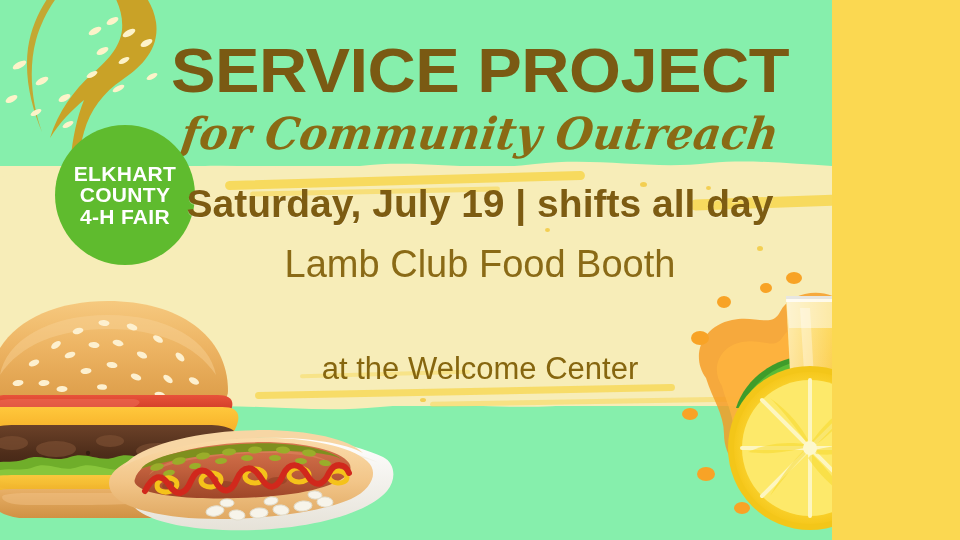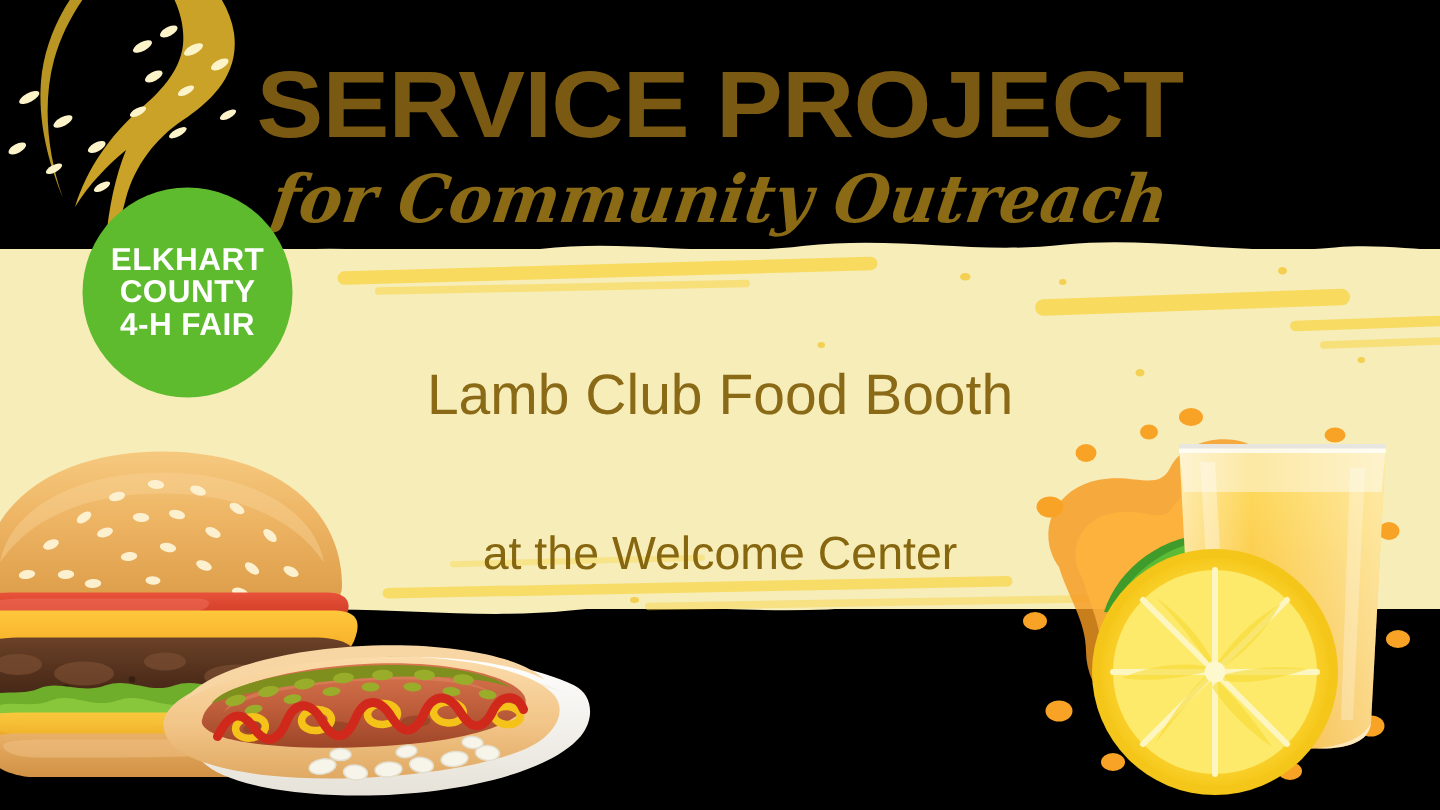--- a/index.html
+++ b/index.html
@@ -2,22 +2,22 @@
 <html><head>
 <meta charset="utf-8">
 <style>
   html,body{margin:0;padding:0;}
   body{
     width:960px;height:540px;overflow:hidden;
     font-family:"Liberation Sans", sans-serif;
     background:#fbd851;
   }
   #poster{
-    position:relative;width:960px;height:540px;overflow:hidden;
-    background:#000000;
+    position:relative;width:832px;height:540px;overflow:hidden;
+    background:#86efac;
   }
 
   
   .cream-band{
     position:absolute;left:-10px;top:166px;width:985px;height:240px;
     background:#f7edb8;
     -webkit-mask-image:
       radial-gradient(60px 14px at 10% 2%, transparent 60%, #000 62%),
       linear-gradient(#000,#000);
     mask-image:linear-gradient(#000,#000);
@@ -155,20 +155,21 @@
 
   <div class="title">SERVICE PROJECT</div>
   <div class="script">for Community Outreach</div>
 
   <div class="badge">
     <span>ELKHART</span>
     <span>COUNTY</span>
     <span>4-H FAIR</span>
   </div>
 
+  <div class="dateline">Saturday, July 19  | shifts all day</div>
   <div class="venue">Lamb Club Food Booth</div>
   <div class="cta2">at the Welcome Center</div>
 
   <svg class="burger" viewBox="0 0 262 235">
     <defs>
       <linearGradient id="bunTop" x1="0" y1="0" x2="0" y2="1">
         <stop offset="0%" stop-color="#f6c97f"></stop>
         <stop offset="45%" stop-color="#edb463"></stop>
         <stop offset="100%" stop-color="#dc9c48"></stop>
       </linearGradient>

